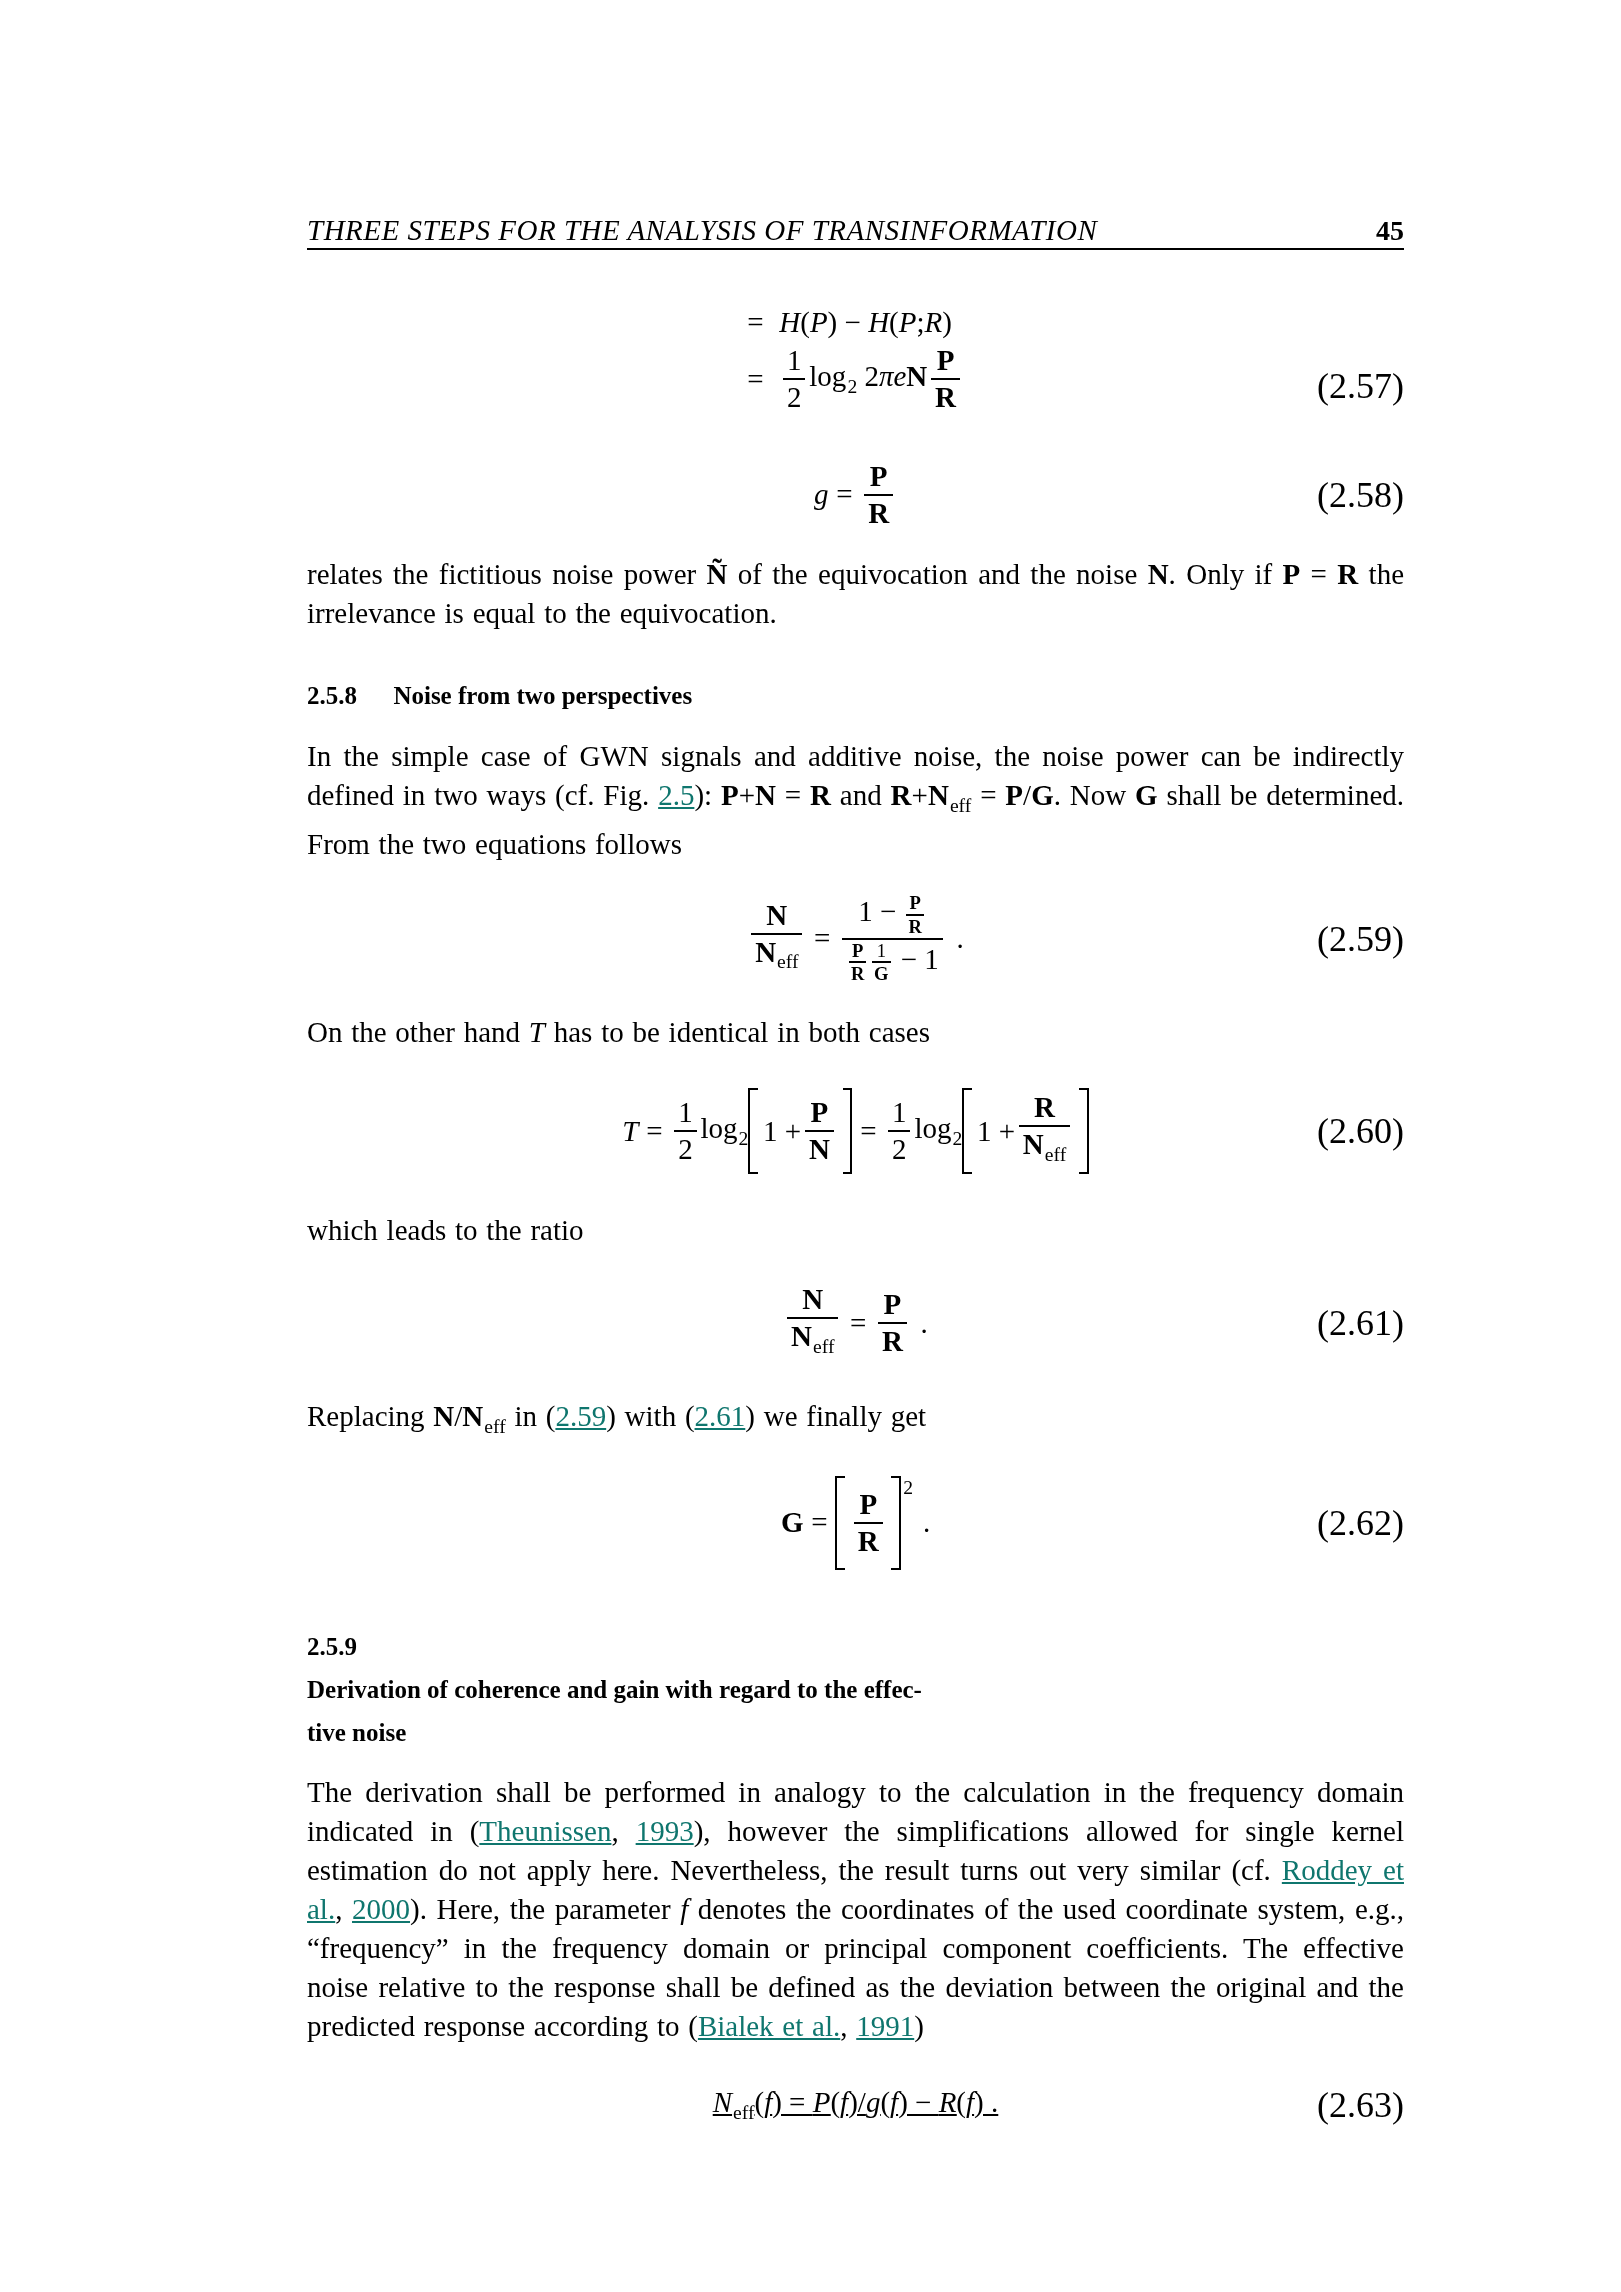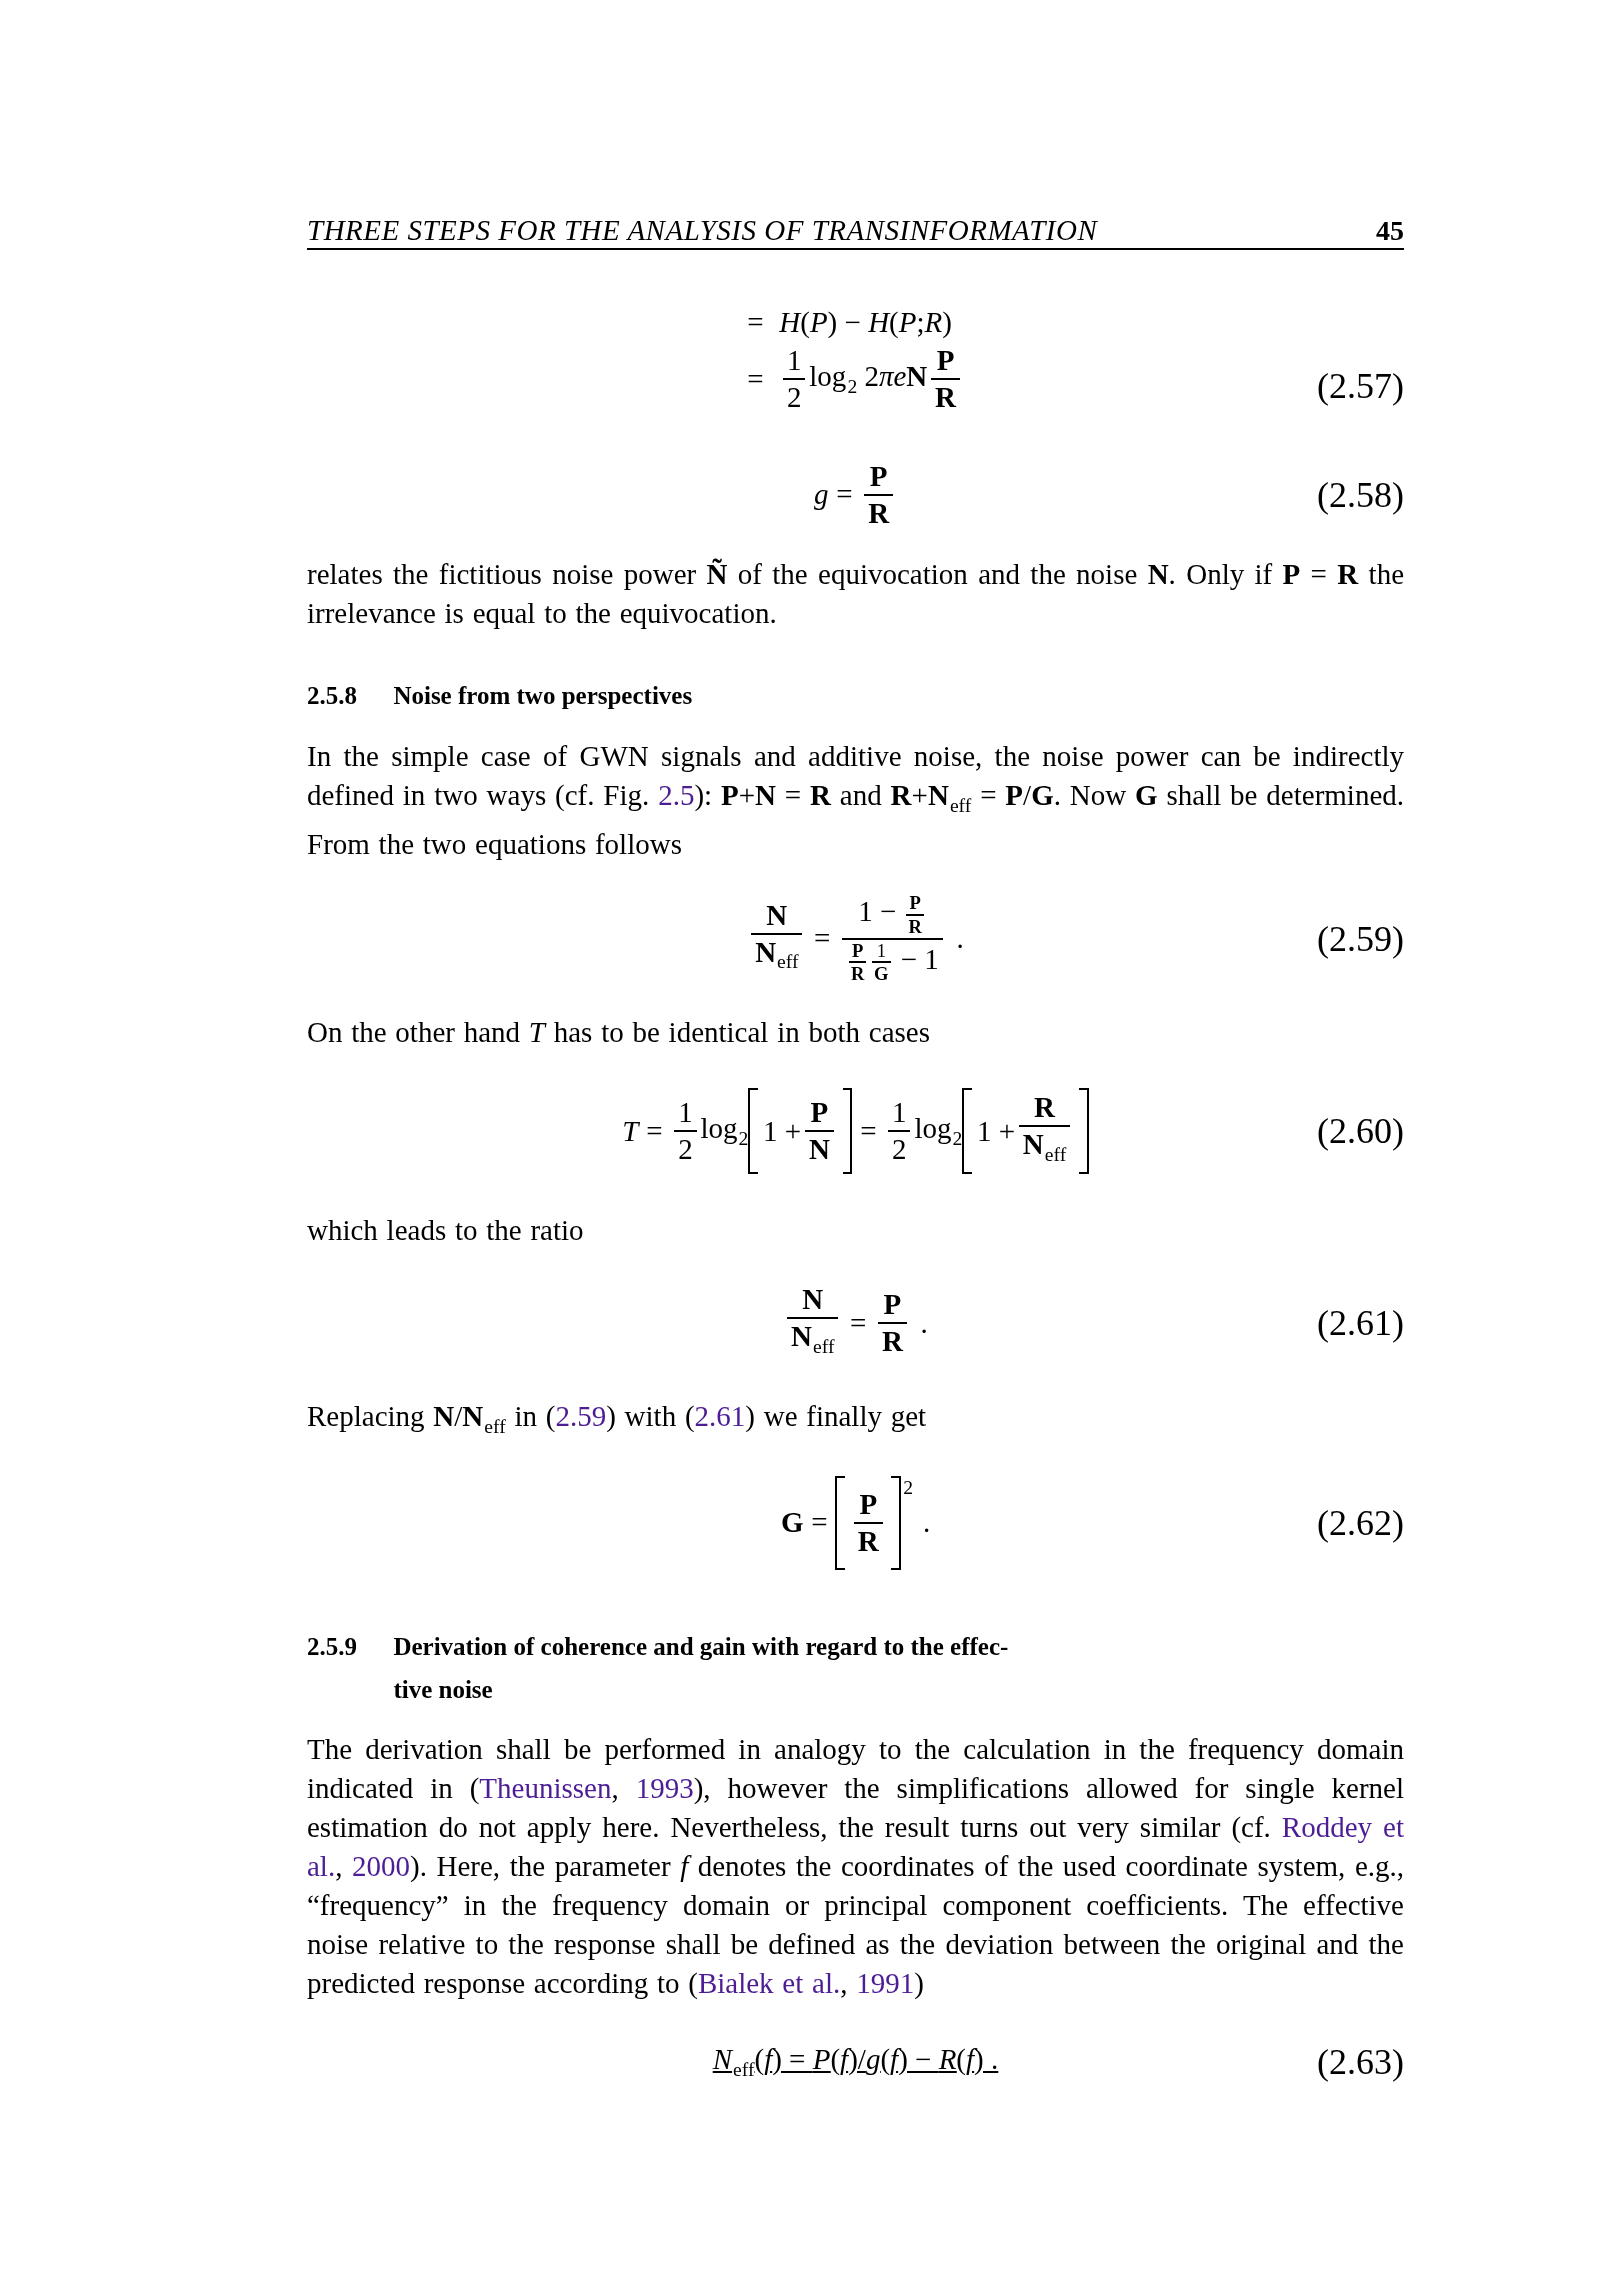--- a/index.html
+++ b/index.html
@@ -39,21 +39,21 @@
   .para {
     font-size: 29px;
     line-height: 39px;
     text-align: justify;
     margin: 13.7px 0;
     word-spacing: 1.5px;
   }
   .rm { font-style: normal; font-weight: normal; }
   .bf { font-weight: bold; }
   .it { font-style: italic; }
-  .lk { color: #4c1d95; cursor: pointer; }
+  .lk { color: #0f766e; cursor: pointer; text-decoration: underline; }
   .sb { font-size: 19.6px; vertical-align: -6.9px; font-weight: normal; font-style: normal; margin-left: 1px; }
 
   
   .section {
     display: flex;
     font-weight: bold;
     font-size: 25px;
     line-height: 43px;
     margin: 41px 0 19.6px 0;
   }
@@ -238,21 +238,21 @@
       <span class="frac bf">
         <span class="fn">P</span>
         <span class="fd">R</span>
       </span>
       <span class="brk brkr h96"></span>
       <span class="sup2">2</span>
       <span class="dot">.</span>
       <span class="eqnum">(2.62)</span>
     </div>
 
-    <div class="section" style="">
+    <div class="section" style="flex-direction:column;">
       <span class="no">2.5.9</span>
       <span class="stitle">Derivation of coherence and gain with regard to the effec-
 tive noise</span>
     </div>
 
     <div class="para"><span class="rm">The derivation shall be performed in analogy to the calculation in the frequency domain indicated in (</span><span class="lk">Theunissen</span><span class="rm">, </span><span class="lk">1993</span><span class="rm">), however the simplifications allowed for single kernel estimation do not apply here. Nevertheless, the result turns out very similar (cf. </span><span class="lk">Roddey et al.</span><span class="rm">, </span><span class="lk">2000</span><span class="rm">). Here, the parameter </span><span class="it">f</span><span class="rm"> denotes the coordinates of the used coordinate system, e.g., “frequency” in the frequency domain or principal component coefficients. The effective noise relative to the response shall be defined as the deviation between the original and the predicted response according to (</span><span class="lk">Bialek et al.</span><span class="rm">, </span><span class="lk">1991</span><span class="rm">)</span></div>
 
     <div class="eqblock" style="min-height:59px; margin-top:29px;text-decoration:underline;">
       <span><span class="it">N</span><span class="sb">eff</span><span class="rm">(</span><span class="it">f</span><span class="rm">) = </span><span class="it">P</span><span class="rm">(</span><span class="it">f</span><span class="rm">)/</span><span class="it">g</span><span class="rm">(</span><span class="it">f</span><span class="rm">) − </span><span class="it">R</span><span class="rm">(</span><span class="it">f</span><span class="rm">) .</span></span>
       <span class="eqnum">(2.63)</span>

